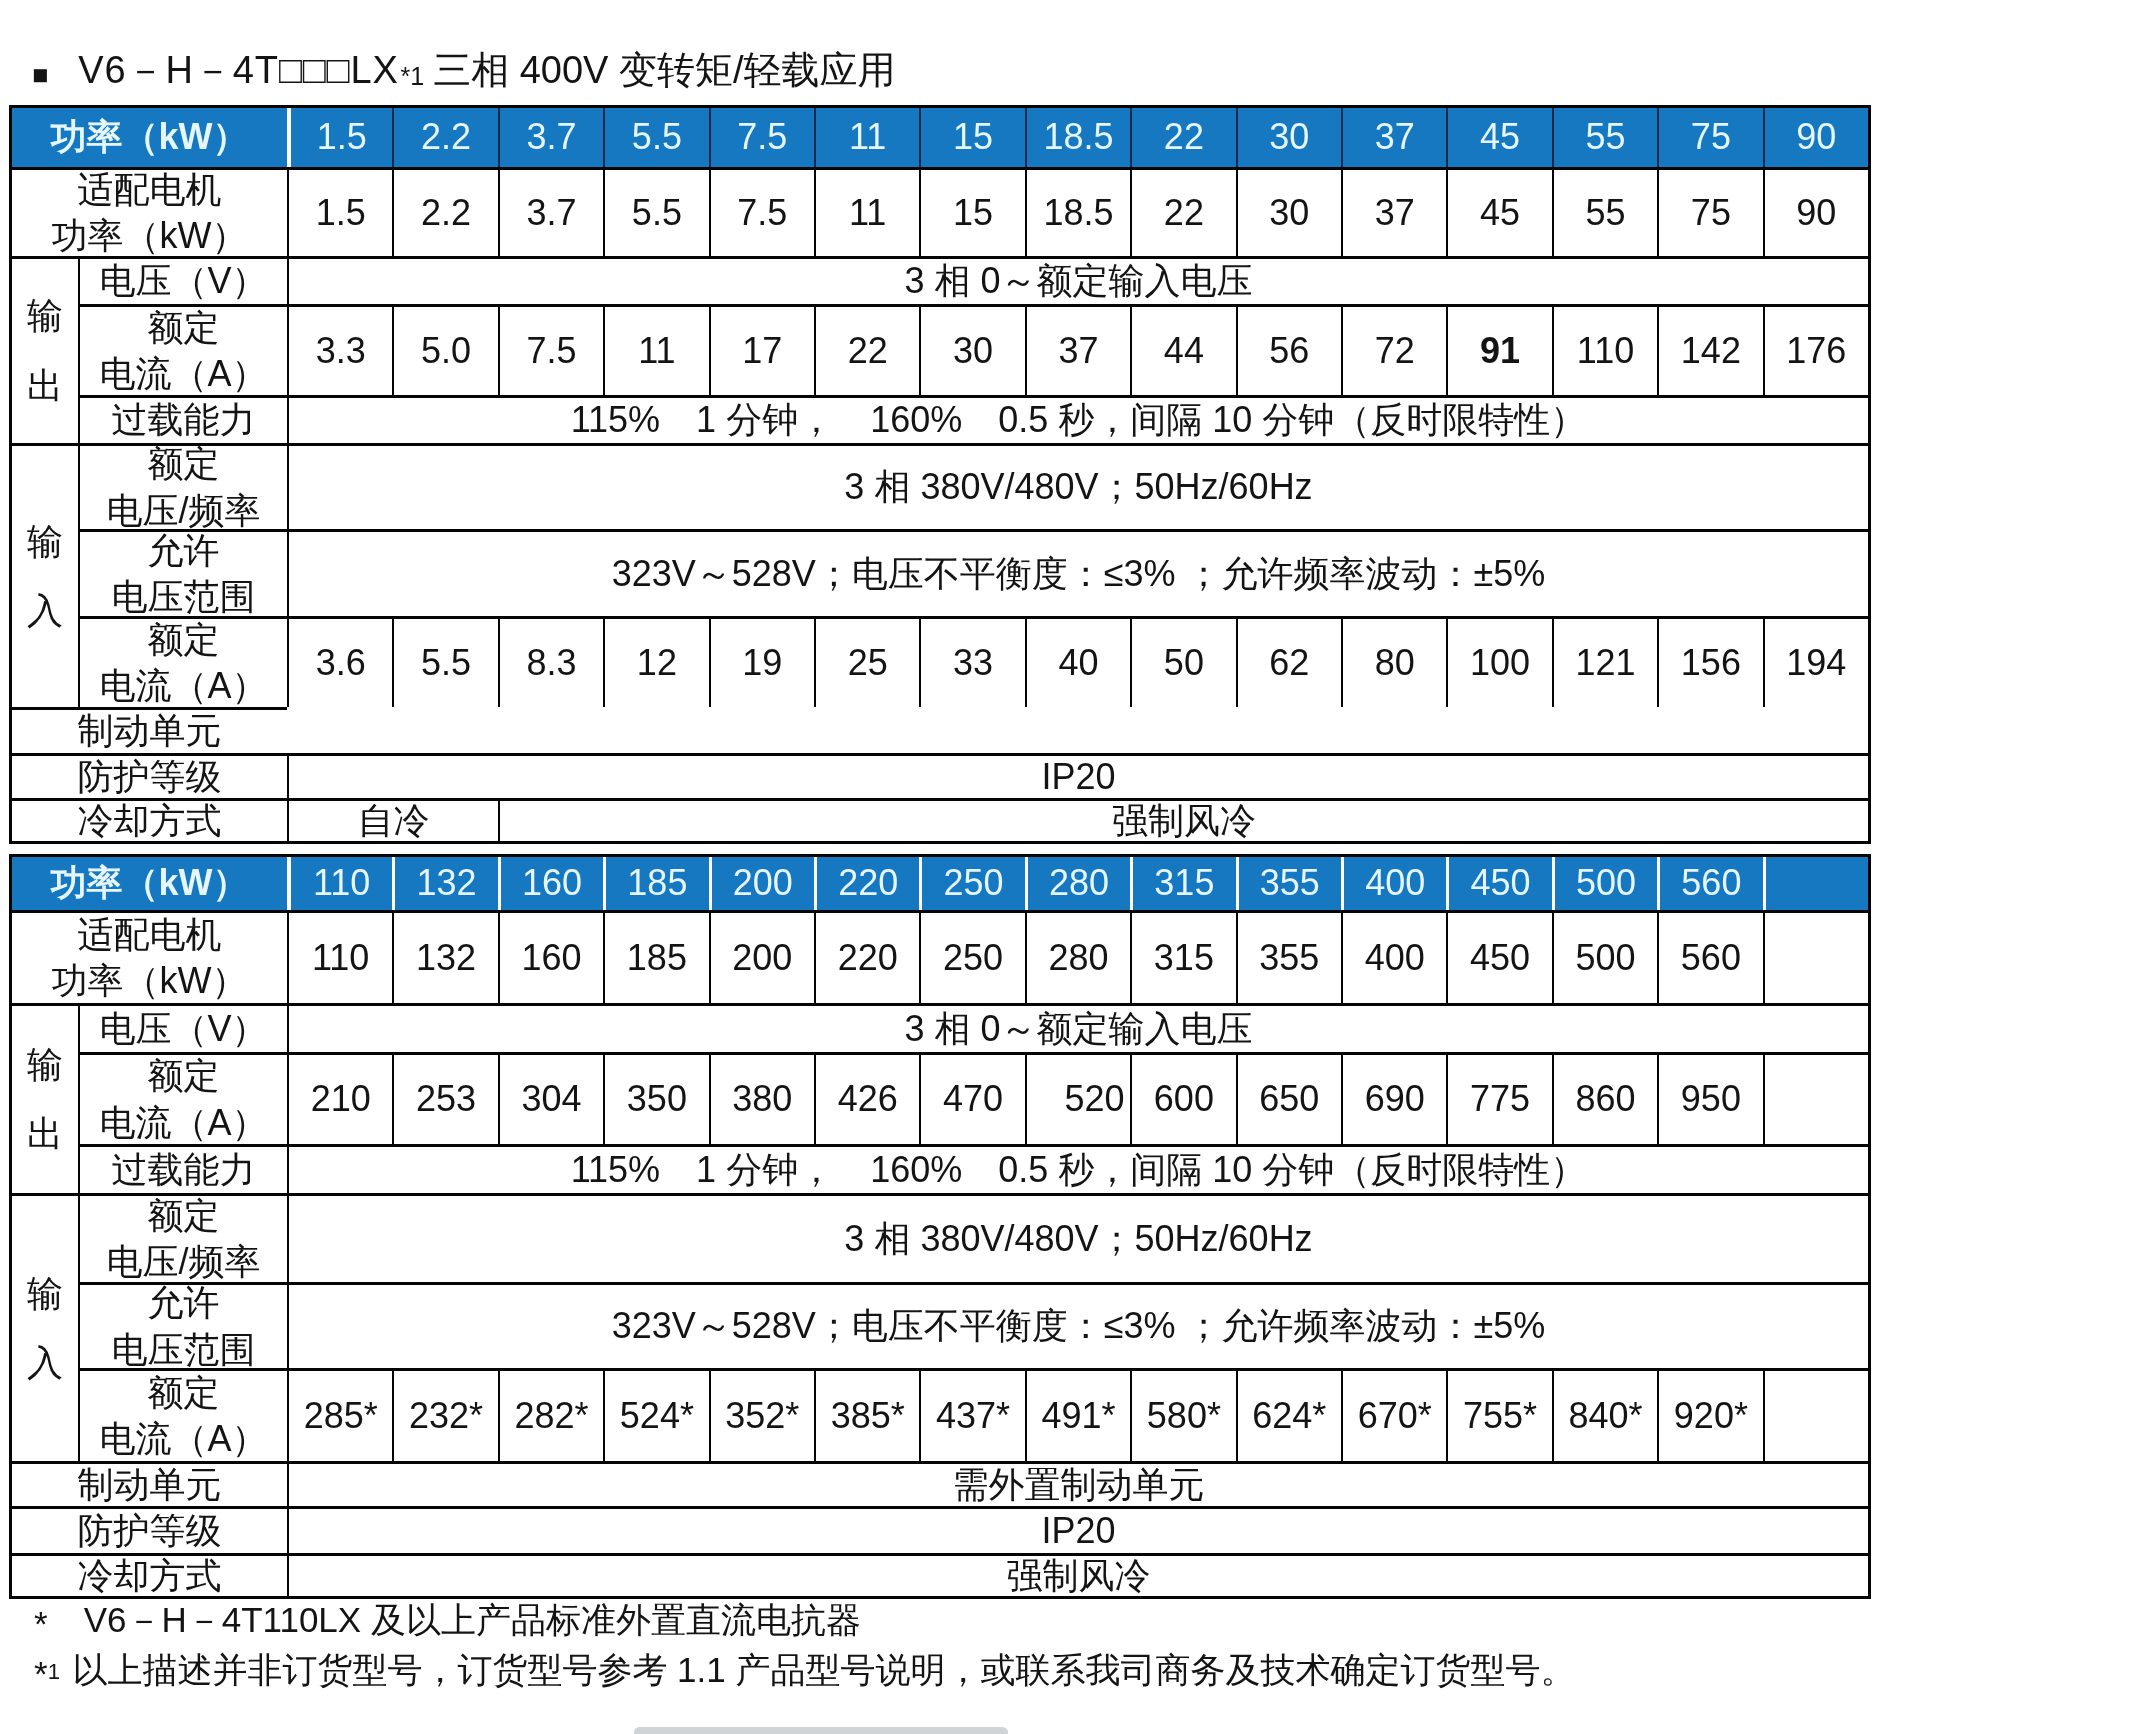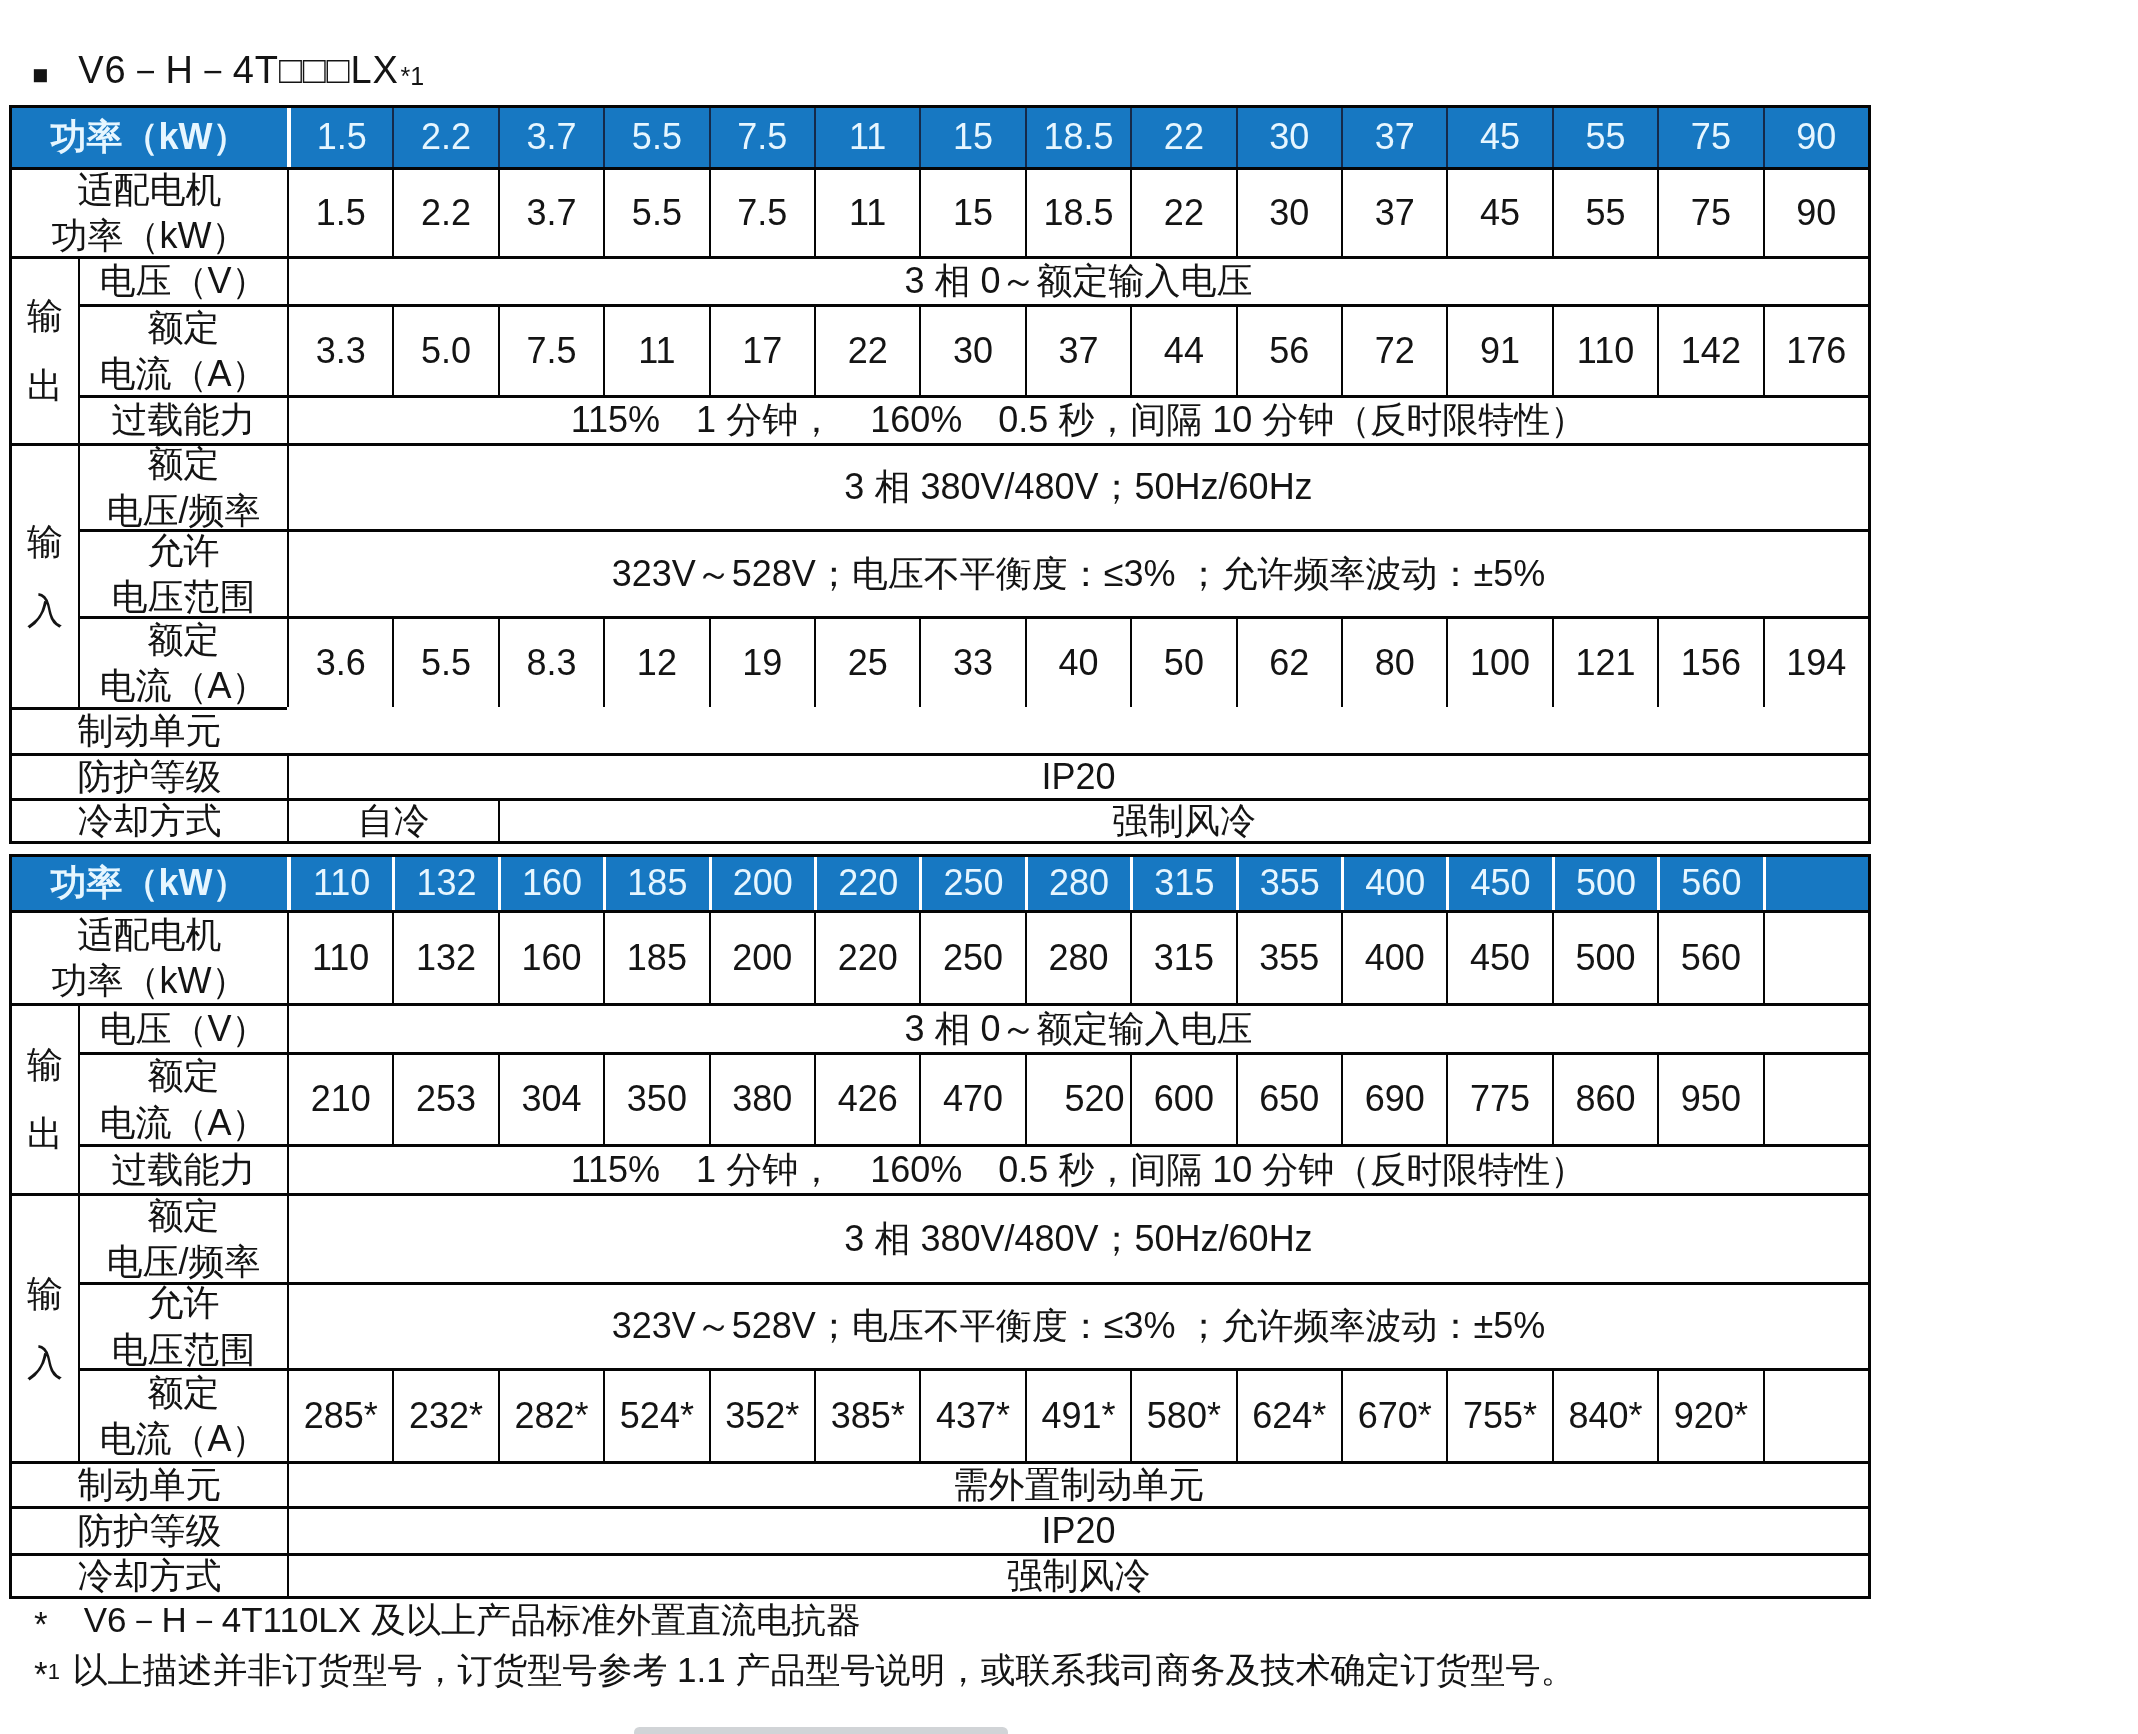--- a/index.html
+++ b/index.html
@@ -46,20 +46,21 @@
   .bottom-smudge{position:absolute;left:634px;top:1727px;width:374px;height:10.7px;
     background:#9aa0a6;opacity:.45;border-radius:5.3px;}
 </style>
 </head>
 <body style="--blue: #1778c2; --hdr-text: #e6f6ff; --hdr-div: #152a4a; --line: #050505;">
 
 <div class="title">
   <span class="bullet">■</span>
   <span class="model">V6－H－4T□□□LX</span>
   <sup>*1</sup>
+  <span class="tsuffix">三相 400V 变转矩/轻载应用</span>
 </div>
 
 <div id="table1" class="spec-table" style="grid-template-rows: 59px 89px 48px 91px 48px 86px 87px 91px 46px 45px 43px;">
     <div class="cell hdr hdr-label" style="grid-area: 1 / 1 / span 1 / span 2;">功率（kW）</div>
     <div class="cell hdr hfirst" style="grid-area: 1 / 3 / span 1 / span 1;">1.5</div>
     <div class="cell hdr hsep" style="grid-area: 1 / 4 / span 1 / span 1;">2.2</div>
     <div class="cell hdr hsep" style="grid-area: 1 / 5 / span 1 / span 1;">3.7</div>
     <div class="cell hdr hsep" style="grid-area: 1 / 6 / span 1 / span 1;">5.5</div>
     <div class="cell hdr hsep" style="grid-area: 1 / 7 / span 1 / span 1;">7.5</div>
     <div class="cell hdr hsep" style="grid-area: 1 / 8 / span 1 / span 1;">11</div>
@@ -105,21 +106,21 @@
     <div class="cell vl bt" style="grid-area: 4 / 4 / span 1 / span 1;">5.0</div>
     <div class="cell vl bt" style="grid-area: 4 / 5 / span 1 / span 1;">7.5</div>
     <div class="cell vl bt" style="grid-area: 4 / 6 / span 1 / span 1;">11</div>
     <div class="cell vl bt" style="grid-area: 4 / 7 / span 1 / span 1;">17</div>
     <div class="cell vl bt" style="grid-area: 4 / 8 / span 1 / span 1;">22</div>
     <div class="cell vl bt" style="grid-area: 4 / 9 / span 1 / span 1;">30</div>
     <div class="cell vl bt" style="grid-area: 4 / 10 / span 1 / span 1;">37</div>
     <div class="cell vl bt" style="grid-area: 4 / 11 / span 1 / span 1;">44</div>
     <div class="cell vl bt" style="grid-area: 4 / 12 / span 1 / span 1;">56</div>
     <div class="cell vl bt" style="grid-area: 4 / 13 / span 1 / span 1;">72</div>
-    <div class="cell vl bt" style="grid-area: 4 / 14 / span 1 / span 1;">91</div>
+    <div class="cell vl bt" style="grid-area: 4 / 14 / span 1 / span 1; font-weight: bold;">91</div>
     <div class="cell vl bt" style="grid-area: 4 / 15 / span 1 / span 1;">110</div>
     <div class="cell vl bt" style="grid-area: 4 / 16 / span 1 / span 1;">142</div>
     <div class="cell vl bt" style="grid-area: 4 / 17 / span 1 / span 1;">176</div>
     <div class="cell vl bt" style="grid-area: 5 / 2 / span 1 / span 1;">过载能力</div>
     <div class="cell vl bt" style="grid-area: 5 / 3 / span 1 / span 15;">115%　1 分钟，　160%　0.5 秒，间隔 10 分钟（反时限特性）</div>
     <div class="cell grp bt" style="grid-area: 6 / 1 / span 3 / span 1;">
       <div>输</div>
       <div>入</div>
     </div>
     <div class="cell vl bt" style="grid-area: 6 / 2 / span 1 / span 1;">

